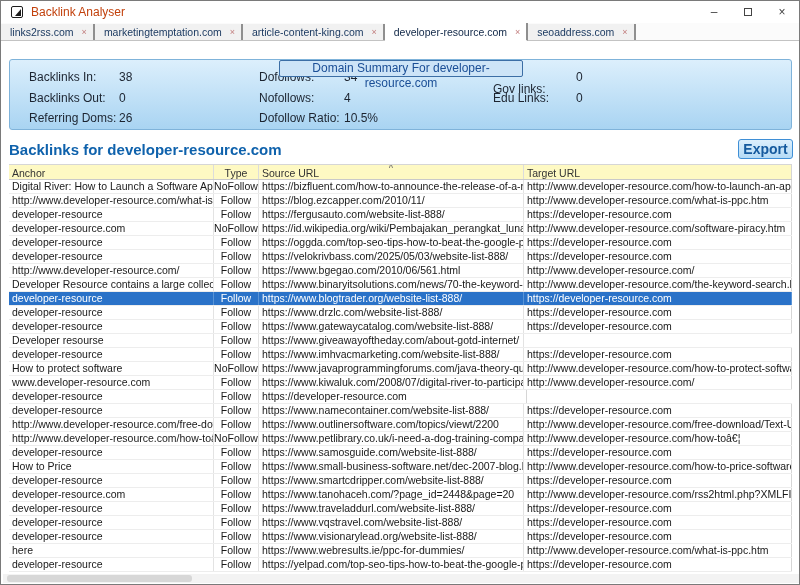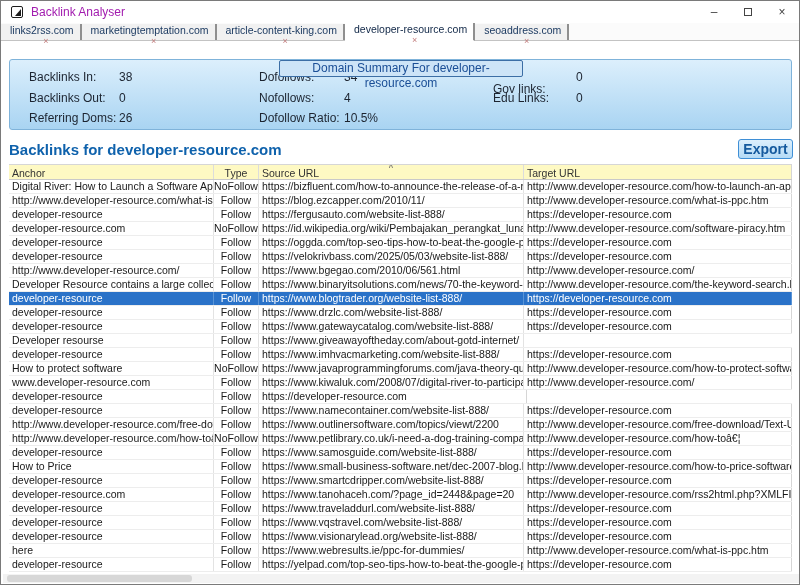--- a/index.html
+++ b/index.html
@@ -8,31 +8,31 @@
     position:relative; width:800px; height:585px; background:#ffffff;
     border:1px solid #7a7a7a; overflow:hidden;
     font-family:"Liberation Sans", sans-serif; color:#1a1a1a;
   }
   
   .titlebar { position:absolute; left:0; top:0; width:100%; height:22px; background:#ffffff; }
   .app-icon { position:absolute; left:10px; top:5px; width:12px; height:12px;
     border:1.5px solid #1c1c1c; border-radius:2px; }
   .app-icon-inner { position:absolute; right:1px; bottom:1px; width:0; height:0;
     border-left:6px solid transparent; border-bottom:7px solid #1c1c1c; }
-  .win-title { position:absolute; left:30px; top:4px; font-size:12px; color:#a21caf; }
+  .win-title { position:absolute; left:30px; top:4px; font-size:12px; color:#c2410c; }
   .win-controls { position:absolute; right:0; top:0; height:22px; display:flex; }
   .win-btn { width:34px; height:22px; display:flex; align-items:center; justify-content:center;
     font-size:12px; color:#444; cursor:default; }
   .max-box { width:8px; height:8px; border:1px solid #444; }
   
   .tabbar { position:absolute; left:0; top:22px; width:100%; height:18px;
     display:flex; align-items:flex-end; border-bottom:1px solid #c3c3c3; background:#fbfbfb; }
   .tab { height:16px; display:flex; align-items:center; padding:0 6px 0 9px;
     background:#f1f1f1; border-right:2px solid #8f8f8f; font-size:10.5px; color:#17365e;
-    white-space:nowrap; cursor:default;flex-direction:column; }
+    white-space:nowrap; cursor:default; }
   .tab.active { height:18px; background:#ffffff; color:#0f2646; margin-bottom:-1px;
     border-bottom:1px solid #ffffff; }
   .tab-label { pointer-events:none; }
   .tab-close { margin-left:8px; font-size:9px; color:#c27e7e; }
   
   .summary-panel { position:absolute; left:8px; top:58px; width:783px; height:71px;
     background:linear-gradient(#dceffc, #a9d4f2); border:1px solid #7fb3da; border-radius:3px; }
   .summary-header { position:absolute; left:278px; top:43px; width:244px; height:17px;
     background:#cde4f7; border:1px solid #3c6ea5; border-radius:2px; z-index:2;
     font-size:12px; font-weight:normal; color:#1a4e96; text-align:center; line-height:15px;margin-top:16px; }

